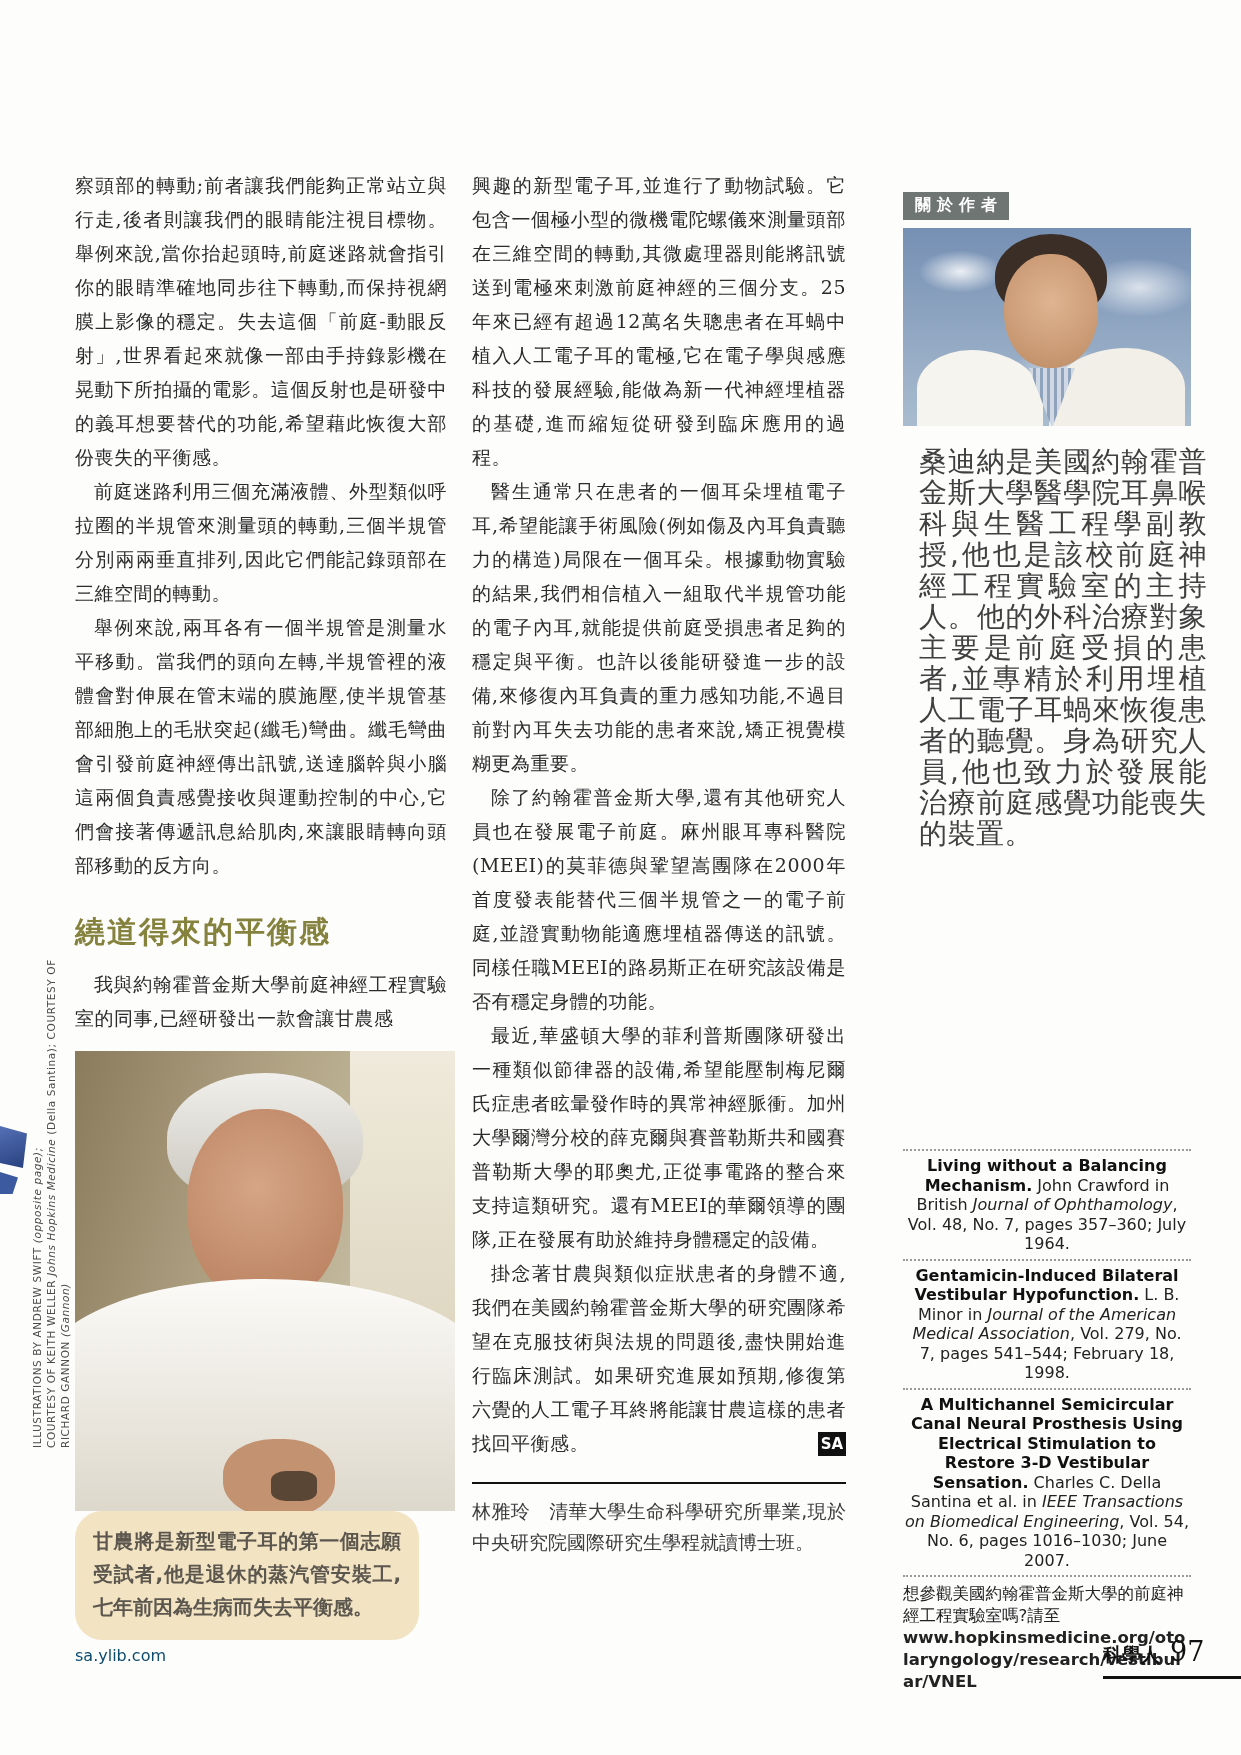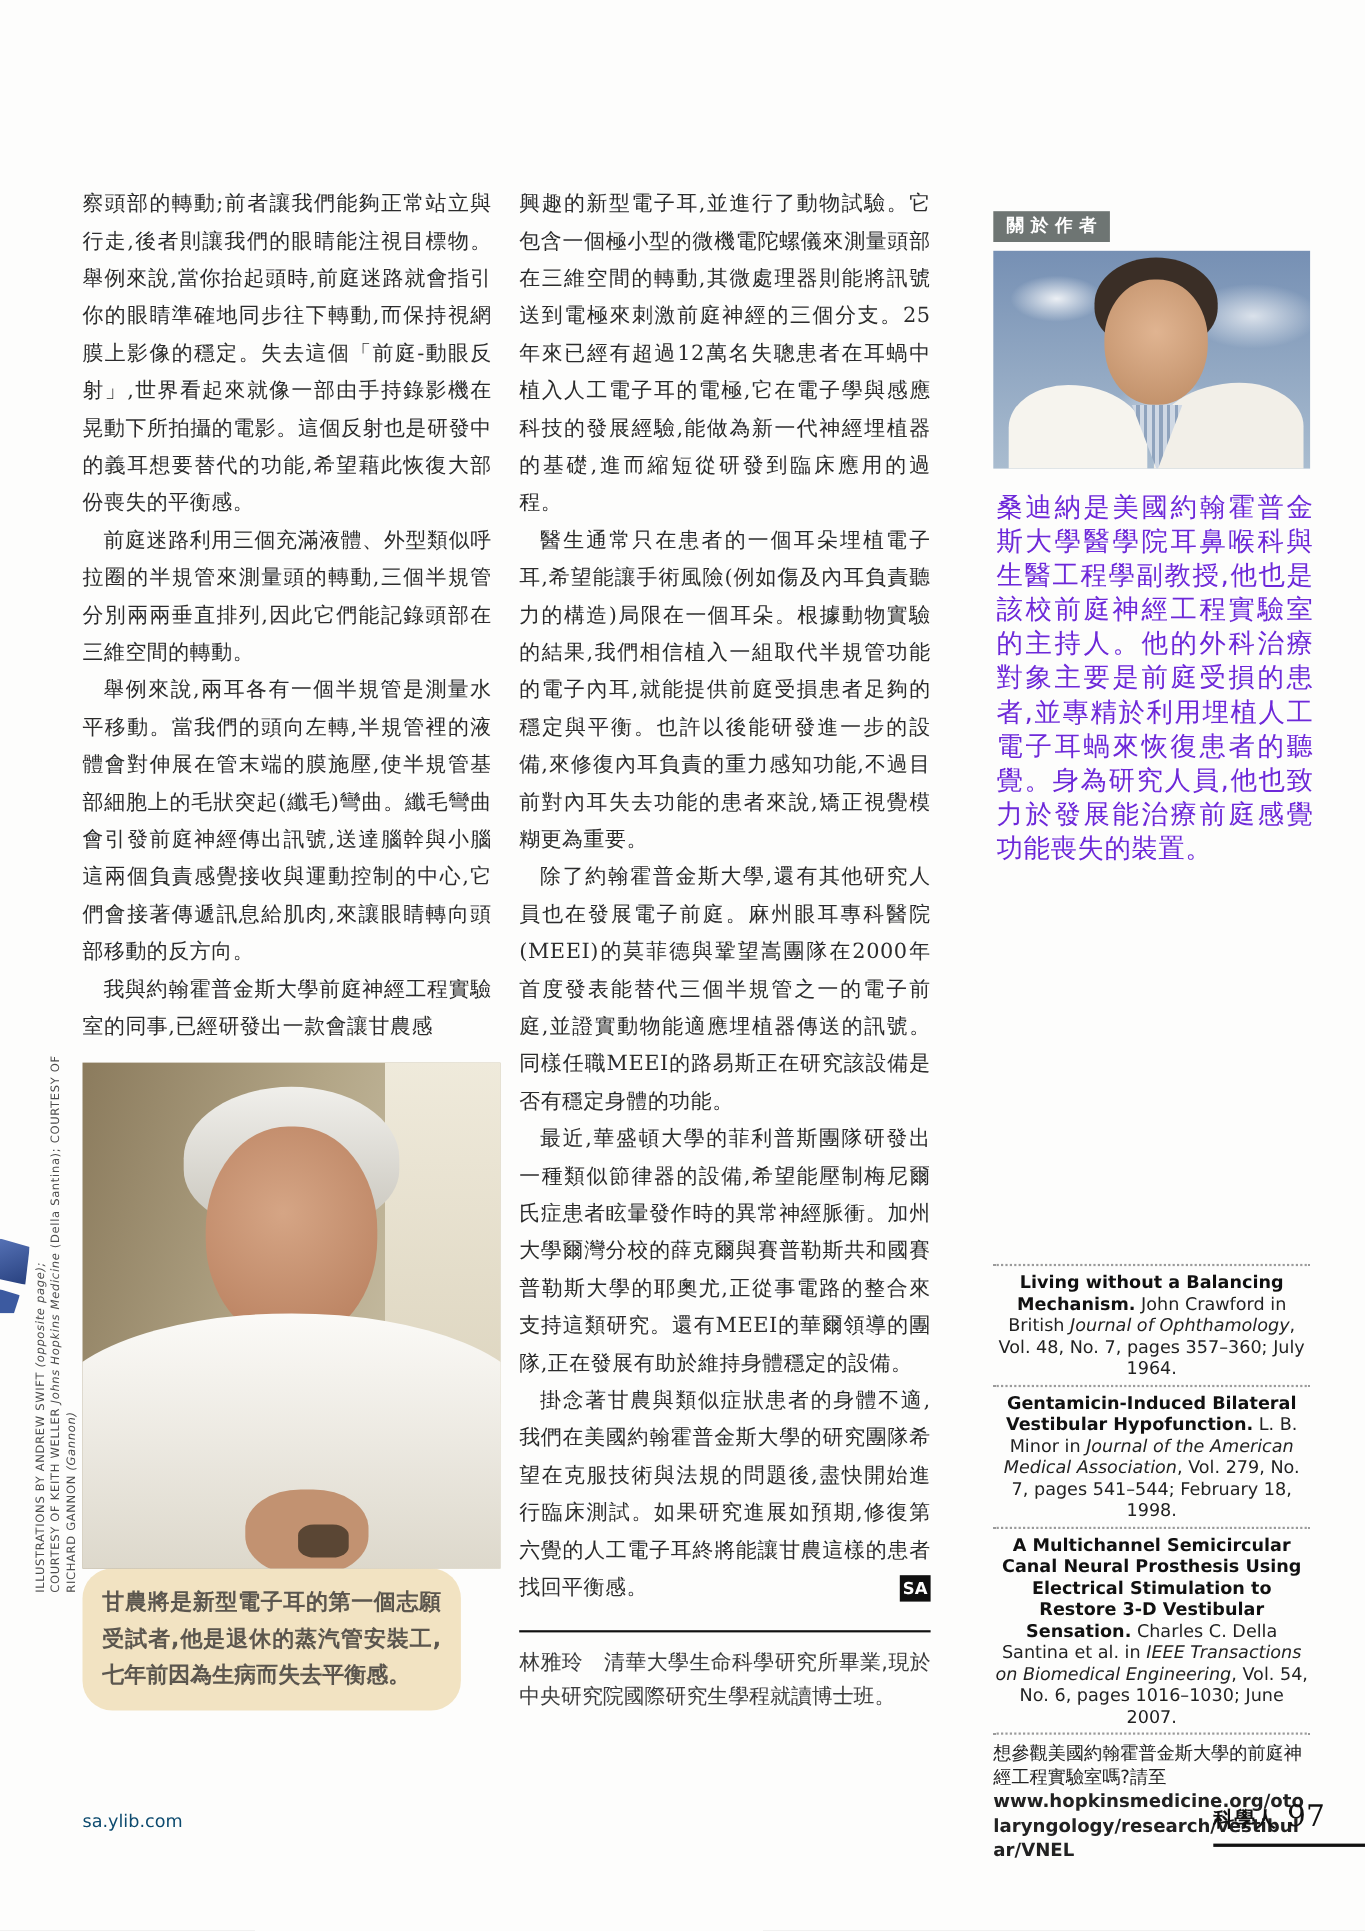--- a/index.html
+++ b/index.html
@@ -63,23 +63,23 @@
           border-radius:50% 50% 45% 45%;background:#3a2e26;}
   .a-face{position:absolute;left:101px;top:26px;width:94px;height:114px;border-radius:48%;
           background:radial-gradient(circle at 50% 42%,#e0b491,#c08f68 90%);}
   .a-coat-l{position:absolute;left:14px;top:122px;width:126px;height:90px;
           border-radius:45% 60% 0 0;background:#f6f4ee;}
   .a-coat-r{position:absolute;right:6px;top:120px;width:136px;height:92px;
           border-radius:60% 45% 0 0;background:#f2efe8;}
   .a-shirt{position:absolute;left:126px;top:140px;width:46px;height:60px;
           background:repeating-linear-gradient(90deg,#cfd8e4 0 4px,#8fa3bd 4px 7px);
           clip-path:polygon(50% 100%,0 0,100% 0);}
-  .author-bio{position:absolute;top:254px;left:3px;width:288px;
-          font-family:"DejaVu Sans",sans-serif;font-size:24px;line-height:31px;
-          color:#6d28d9;text-align:justify;letter-spacing:0.5px;margin:0;}
+  .author-bio{position:absolute;top:254px;left:16px;width:288px;
+          font-family:"DejaVu Sans",sans-serif;font-size:28px;line-height:31px;
+          color:#404040;text-align:justify;letter-spacing:0.5px;margin:0;}
 
   
   .fr{position:absolute;top:952px;left:0;width:288px;font-family:"DejaVu Sans",sans-serif;}
   .fr-header{display:flex;align-items:center;gap:12px;margin-bottom:6px;}
   .fr-title{font-size:25px;color:#a2a2a2;letter-spacing:3px;}
   .fr-sep{border:none;border-top:2px dotted #9a9a9a;margin:5px 0;}
   .ref{font-size:16px;line-height:19.5px;color:#222;margin:5px 0;text-align:center;}
   .ref b{color:#111;}
   .fr-note{font-size:16.5px;line-height:22px;color:#222;margin:6px 0 0;}
   .fr-url{font-weight:bold;word-break:break-all;}
@@ -113,20 +113,21 @@
 
   <div class="credits">
     <div><span>ILLUSTRATIONS BY ANDREW SWIFT </span><i>(opposite page);</i></div>
     <div><span>COURTESY OF KEITH WELLER </span><i>Johns Hopkins Medicine</i><span> (Della Santina); COURTESY OF RICHARD GANNON </span><i>(Gannon)</i></div>
   </div>
 
   <div class="col" id="col1">
     <p class="body-p">察頭部的轉動;前者讓我們能夠正常站立與行走,後者則讓我們的眼睛能注視目標物。舉例來說,當你抬起頭時,前庭迷路就會指引你的眼睛準確地同步往下轉動,而保持視網膜上影像的穩定。失去這個「前庭-動眼反射」,世界看起來就像一部由手持錄影機在晃動下所拍攝的電影。這個反射也是研發中的義耳想要替代的功能,希望藉此恢復大部份喪失的平衡感。</p>
     <p class="body-p indent">前庭迷路利用三個充滿液體、外型類似呼拉圈的半規管來測量頭的轉動,三個半規管分別兩兩垂直排列,因此它們能記錄頭部在三維空間的轉動。</p>
     <p class="body-p indent">舉例來說,兩耳各有一個半規管是測量水平移動。當我們的頭向左轉,半規管裡的液體會對伸展在管末端的膜施壓,使半規管基部細胞上的毛狀突起(纖毛)彎曲。纖毛彎曲會引發前庭神經傳出訊號,送達腦幹與小腦這兩個負責感覺接收與運動控制的中心,它們會接著傳遞訊息給肌肉,來讓眼睛轉向頭部移動的反方向。</p>
+    <h2 class="section-heading">繞道得來的平衡感</h2>
     <p class="body-p indent">我與約翰霍普金斯大學前庭神經工程實驗室的同事,已經研發出一款會讓甘農感</p>
 
     <div class="gannon-photo">
       <div class="g-window"></div>
       <div class="g-hair"></div>
       <div class="g-face"></div>
       <div class="g-shirt"></div>
       <div class="g-hands"></div>
       <div class="g-obj"></div>
     </div>

